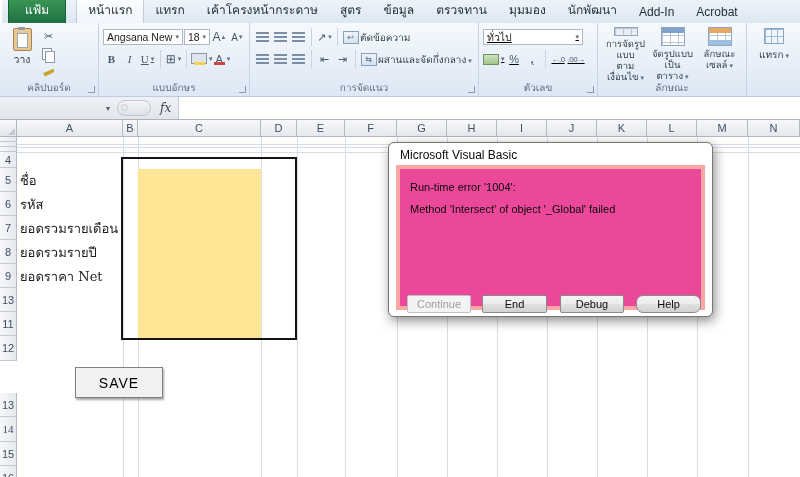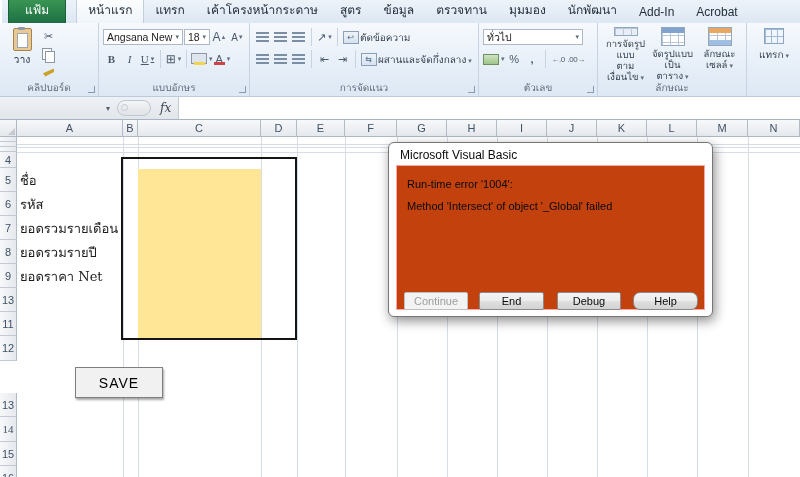--- a/index.html
+++ b/index.html
@@ -59,21 +59,21 @@
 
   
   .g-align{width:229px;}
   .bars{width:13px;height:10px;background:repeating-linear-gradient(to bottom,#7b8ea3 0 2px,transparent 2px 4px);}
   .vsep{width:1px;height:18px;background:#c9d4e1;margin:0 3px;}
   .al-label{font-size:10px;color:#33404e;white-space:nowrap;}
   .cell-ic{width:14px;height:11px;border:1px solid #8aa0b8;background:linear-gradient(#eef3f8,#d7e2ee);
     display:flex;align-items:center;justify-content:center;font-size:8px;color:#4a6a8a;}
 
   
-  .g-num{width:119px;}
+  .g-num{width:119px;text-decoration:underline;}
   .money-ic{width:14px;height:9px;background:linear-gradient(#cfe3c2,#9fc48a);border:1px solid #6f8f5f;}
   .dec-txt{font-size:8px;color:#4a5a6b;letter-spacing:-0.5px;}
 
   
   .g-styles{width:149px;display:flex;padding-bottom:13px;}
   .style-btn{width:47px;display:flex;flex-direction:column;align-items:center;font-size:9.5px;
     color:#33404e;line-height:11px;text-align:center;padding-top:1px;}
   .sticon{width:24px;height:19px;border:1px solid #93a7bf;box-sizing:border-box;margin-bottom:2px;
     background-size:8px 7px;background-image:
       linear-gradient(to right,#b9c6d6 1px,transparent 1px),
@@ -149,21 +149,21 @@
   .save-btn{position:absolute;left:75px;top:247px;width:86px;height:29px;z-index:6;
     background:#f1f1f1;border:1px solid #7f7f7f;box-shadow:1px 2px 2px rgba(0,0,0,.35);
     display:flex;align-items:center;justify-content:center;font-size:14px;color:#000000;letter-spacing:1px;}
 
   
   .dialog{position:absolute;left:388px;top:142px;width:325px;height:175px;z-index:50;
     background:#fff;border:1px solid #767676;border-radius:6px;
     box-shadow:2px 4px 12px rgba(0,0,0,.45);box-sizing:border-box;}
   .dlg-title{position:absolute;top:5px;left:11px;font-size:12px;color:#0a0a0a;}
   .dlg-panel{position:absolute;left:7px;top:22px;right:7px;bottom:6px;
-    border:1px solid #fca5a5;background:#c2410c;}
+    border:4px solid #fca5a5;background:#ec4899;}
   .err{position:absolute;left:10px;font-size:11px;color:#0a0a0a;white-space:nowrap;}
   .err1{top:12px;} .err2{top:34px;}
   .dbtn{position:absolute;top:126px;height:18px;box-sizing:border-box;
     border:1px solid #8a8a8a;border-radius:2px;
     background:linear-gradient(#f4f4f4,#ececec 48%,#e0e0e0 52%,#d2d2d2);
     font-size:11px;color:#0a0a0a;display:flex;align-items:center;justify-content:center;}
   .dbtn.disabled{color:#9d9d9d;border-color:#bdc1c5;background:#f3f3f3;}
   .b-cont{left:7px;width:64px;} .b-end{left:82px;width:65px;}
   .b-debug{left:160px;width:64px;} .b-help{left:236px;width:65px;border-radius:7px;}
 </style>

